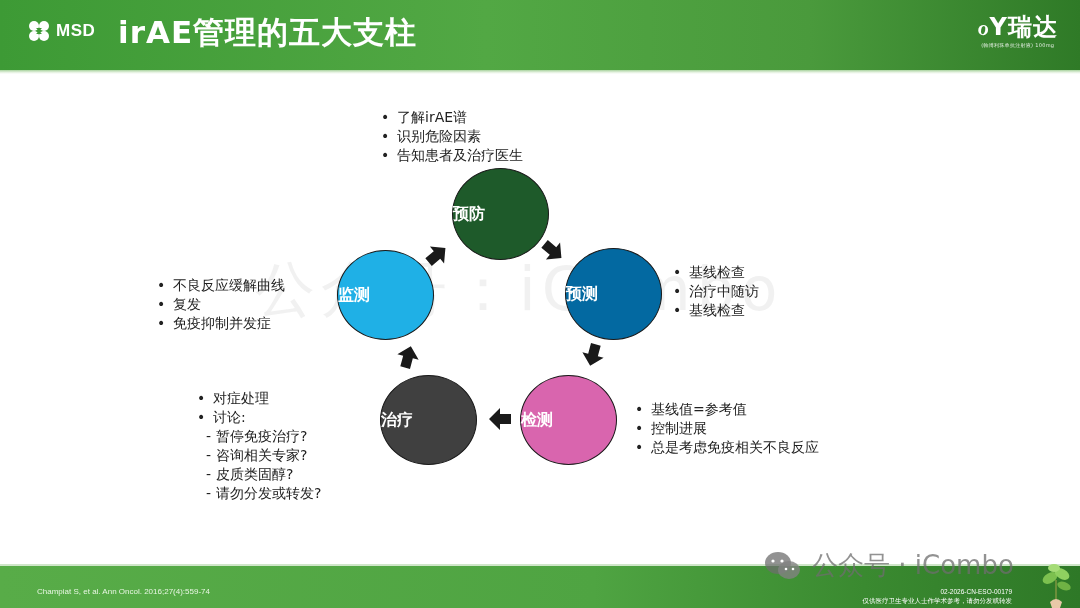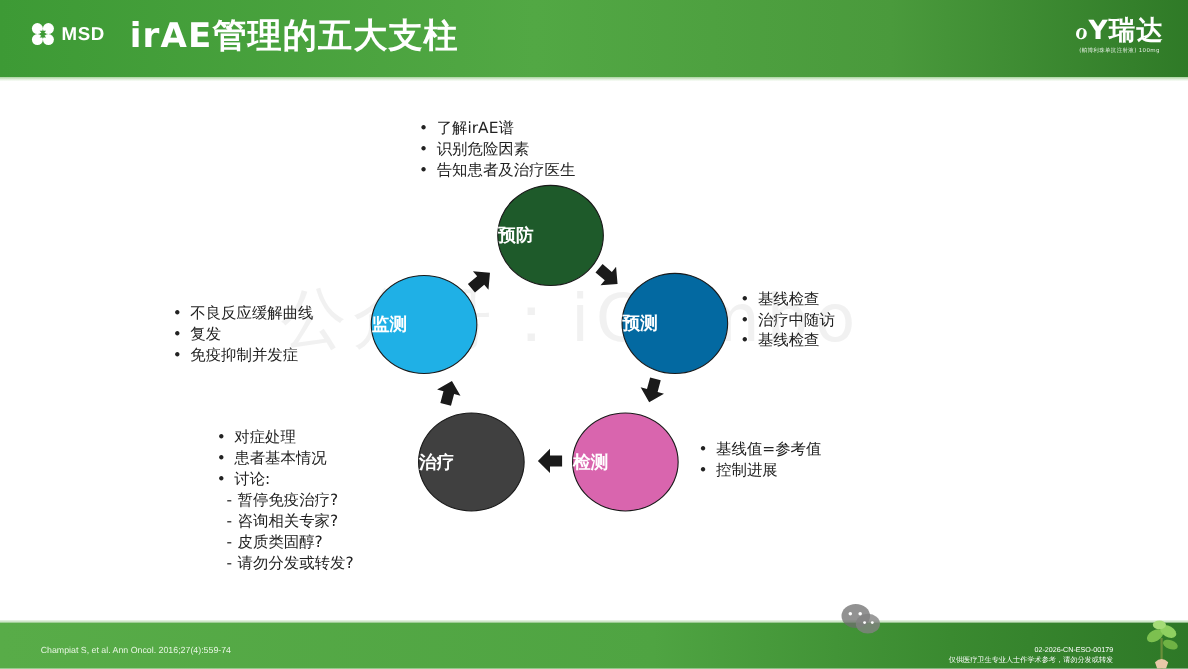--- a/index.html
+++ b/index.html
@@ -101,25 +101,25 @@
 
 <ul class="bullets" style="left:672px; top:263px;">
   <li>基线检查</li>
   <li>治疗中随访</li>
   <li>基线检查</li>
 </ul>
 
 <ul class="bullets" style="left:634px; top:400px;">
   <li>基线值=参考值</li>
   <li>控制进展</li>
+  <li>总是考虑免疫相关不良反应</li>
 </ul>
 
 <ul class="bullets" style="left:196px; top:389px;">
   <li>对症处理</li>
-  <li>患者基本情况</li>
   <li>讨论:</li>
   <li class="sub">暂停免疫治疗?</li>
   <li class="sub">咨询相关专家?</li>
   <li class="sub">皮质类固醇?</li>
   <li class="sub">请勿分发或转发?</li>
 </ul>
 
 <ul class="bullets" style="left:156px; top:276px;">
   <li>不良反应缓解曲线</li>
   <li>复发</li>
@@ -186,13 +186,14 @@
 
 <div class="wechat-watermark">
   <svg class="wechat-icon" viewBox="0 0 38 30">
     <ellipse cx="14" cy="12" rx="13" ry="11" fill="rgba(110,110,110,0.75)"></ellipse>
     <ellipse cx="25" cy="19" rx="11" ry="9" fill="rgba(130,130,130,0.8)"></ellipse>
     <circle cx="9" cy="10" r="1.6" fill="#fff"></circle>
     <circle cx="18" cy="10" r="1.6" fill="#fff"></circle>
     <circle cx="22" cy="18" r="1.3" fill="#fff"></circle>
     <circle cx="29" cy="18" r="1.3" fill="#fff"></circle>
   </svg>
+  <span>公众号 · iCombo</span>
 </div>
 
 </body></html>

